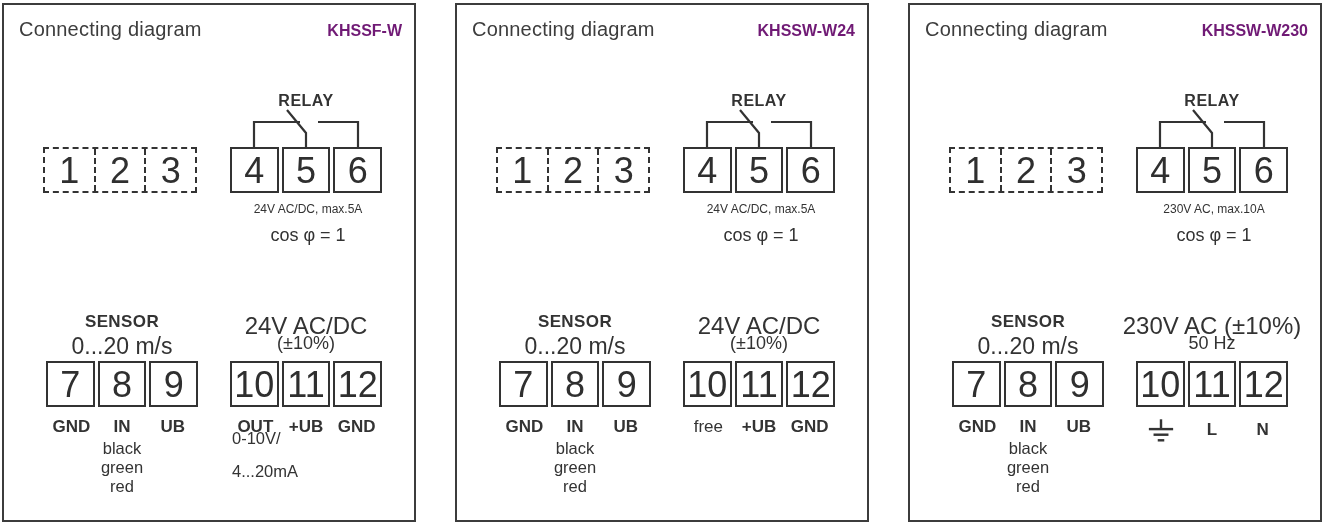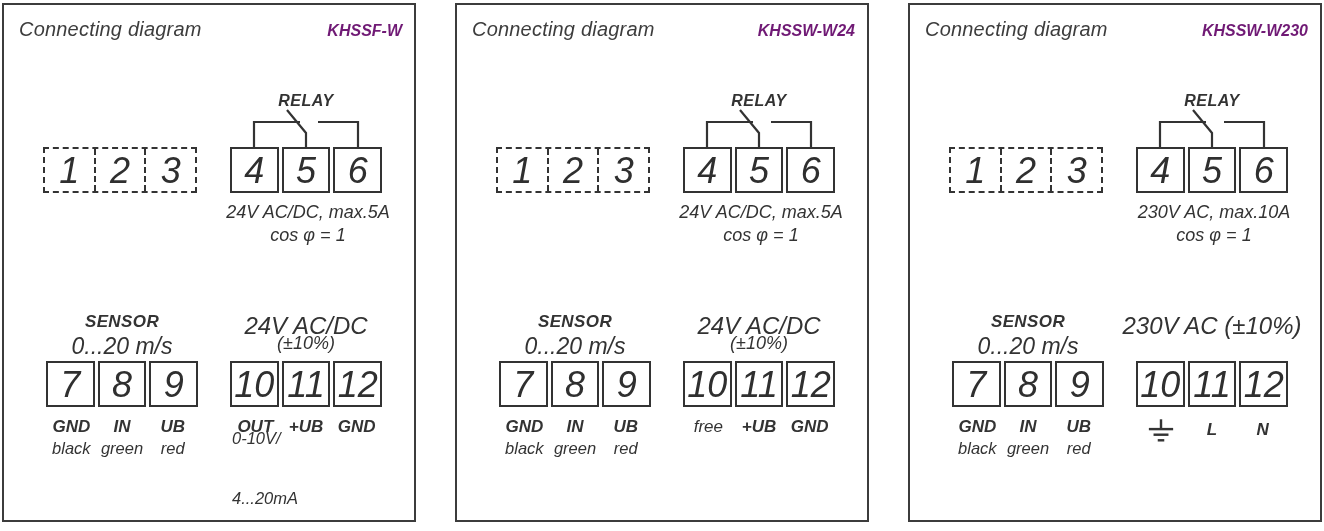--- a/index.html
+++ b/index.html
@@ -7,21 +7,20 @@
     padding: 0;
     background: #ffffff;
     font-family: "Liberation Sans", sans-serif;
     color: #333333;
   }
   .board {
     position: relative;
     width: 1324px;
     height: 531px;
     background: #ffffff;
-    font-style: italic;
   }
   .panel {
     position: absolute;
     top: 3px;
     width: 414px;
     height: 519px;
     border: 2px solid #3c3c3c;
     background: #ffffff;
     box-sizing: border-box;
   }
@@ -116,56 +115,56 @@
     padding-top: 1px;
   }
 
   .centered-line {
     position: absolute;
     width: 152px;
     display: flex;
     justify-content: center;
     white-space: nowrap;
   }
-  .rating-1 { left: 228px; top: 197px; font-size: 18px; }
+  .rating-1 { left: 228px; top: 197px; font-size: 12px; }
   .rating-2 { left: 228px; top: 220px; font-size: 18px; }
 
   .sensor-h1 { left: 42px;  top: 307px; font-size: 17px; font-weight: 700; letter-spacing: 0.4px; }
   .sensor-h2 { left: 42px;  top: 328px; font-size: 23px; }
   .power-h1  { left: 226px; top: 307px; font-size: 24px; }
   .power-h2  { left: 226px; top: 328px; font-size: 18px; }
 
   .pin-row, .wire-row {
     position: absolute;
     width: 152px;
     display: flex;
   }
   .pin-row  { top: 412px; }
-  .wire-row { top: 434px; }
+  .wire-row { top: 434px; flex-direction: column; }
   .sensor-pins, .sensor-wires { left: 42px; }
   .power-pins { left: 226px; }
   .pin-row .pcell, .wire-row .pcell {
     flex: 1;
     display: flex;
     justify-content: center;
     align-items: center;
     white-space: nowrap;
   }
   .pin-row .pcell { font-size: 17px; font-weight: 700; }
   .pin-row .pcell.light { font-weight: 400; }
   .wire-row .pcell { font-size: 16.5px; font-weight: 400; }
 
   .power-note {
     position: absolute;
     left: 228px;
     font-size: 16.5px;
     white-space: nowrap;
   }
   .note-1 { top: 424px; }
-  .note-2 { top: 484px; }
+  .note-2 { top: 457px; }
 
   .earth-svg { width: 28px; height: 23px; margin-top: 2px; }
 </style>
 </head>
 <body>
 
 <div class="board">
 
   <div class="panel panel-1">
     <div class="title-row">
@@ -379,20 +378,21 @@
           <span class="tnum">6</span>
         </div>
     </div>
 
     <div class="centered-line rating-1">230V AC, max.10A</div>
     <div class="centered-line rating-2">cos φ = 1</div>
 
     <div class="centered-line sensor-h1">SENSOR</div>
     <div class="centered-line sensor-h2">0...20 m/s</div>
     <div class="centered-line power-h1">230V AC (±10%)</div>
+    <div class="centered-line power-h2">50 Hz</div>
 
     <div class="term-box sensor-terms">
       <div class="cell">
           <span class="tnum">7</span>
         </div>
       <div class="cell">
           <span class="tnum">8</span>
         </div>
       <div class="cell">
           <span class="tnum">9</span>

